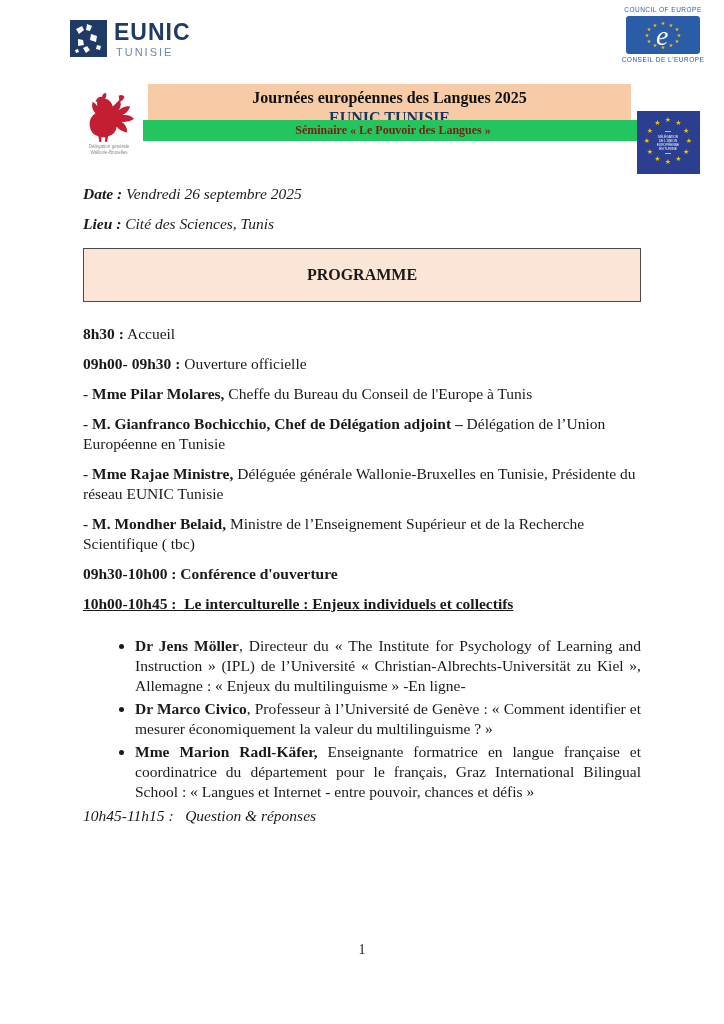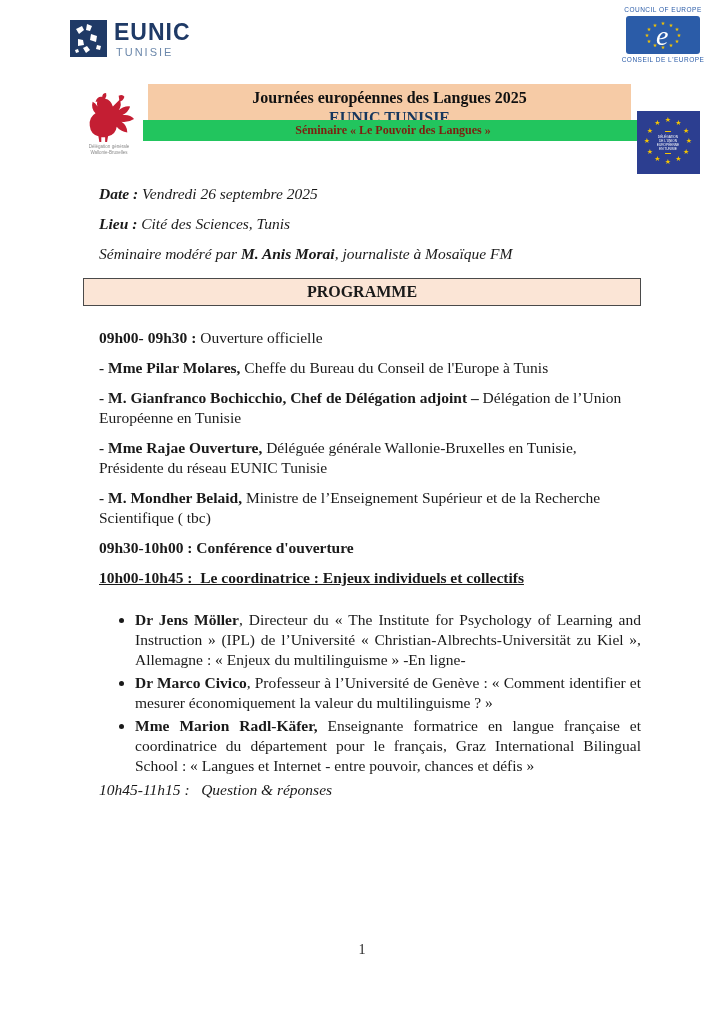--- a/index.html
+++ b/index.html
@@ -32,29 +32,29 @@
   }
   .banner-line1{color:#111111;}
   .banner-line2{color:#17375d;}
   .banner-strip{
     position:absolute;left:143px;top:120px;width:500px;
     background:#22c55e;text-align:center;padding:1px 0 2px;
     font-weight:bold;font-size:12px;line-height:18px;color:#7e1e0f;
   }
   
   .content{position:absolute;left:83px;top:184px;width:558px;font-size:15.5px;line-height:20px;}
-  .content p{margin:0 16px 10px;}
+  .content p{margin:0 0 10px;}
   .it{font-style:italic;}
   .b{font-weight:bold;}
   .just{text-align:justify;}
   .meta-line{font-style:italic;}
   .programme-box{
     background:#fbe5d6;border:1px solid #4a4a4a;
     text-align:center;font-weight:bold;font-size:16px;
-    padding:3px 0;margin:14px 0 22px;
+    padding:16px 0;margin:14px 0 22px;
   }
   .section-heading{font-weight:bold;text-decoration:underline;white-space:pre-wrap;margin-bottom:22px !important;}
   .bullets{margin:3px 0 4px;padding-left:52px;}
   .bullets li{margin-bottom:3px;text-align:justify;}
   .closing{font-style:italic;white-space:pre-wrap;margin-top:20px;}
   .page-number{position:absolute;left:0;top:942px;width:724px;text-align:center;font-size:14px;color:#222;}
 </style>
 </head>
 <body>
 
@@ -137,39 +137,39 @@
     <rect x="28" y="42" width="6" height="1" fill="#f5c400"></rect>
   </svg>
 
   <div class="content">
 
     <p class="meta-line"><span class="b">Date :</span><span> Vendredi 26 septembre 2025</span></p>
 
     <p class="meta-line"><span class="b">Lieu :</span><span> Cité des Sciences, Tunis</span></p>
 
 
-    <p class="it"><span>Séminaire modéré par </span><span class="b">M. Anis Morai</span><span>, journaliste à Mosaïque FM</span></p>
 
     <div class="programme-box">PROGRAMME</div>
 
+    <p><span class="b">8h30 :</span><span> Accueil</span></p>
 
     <p><span class="b">09h00- 09h30 :</span><span> Ouverture officielle</span></p>
 
     <p><span class="b">- Mme Pilar Molares,</span><span> Cheffe du Bureau du Conseil de l'Europe à Tunis</span></p>
 
     <p><span class="b">- M. Gianfranco Bochicchio, Chef de Délégation adjoint –</span><span> Délégation de l’Union Européenne en Tunisie</span></p>
 
-    <p><span class="b">- Mme Rajae Ouverture,</span><span> Déléguée générale Wallonie-Bruxelles en Tunisie, Présidente du réseau EUNIC Tunisie</span></p>
+    <p><span class="b">- Mme Rajae Ministre,</span><span> Déléguée générale Wallonie-Bruxelles en Tunisie, Présidente du réseau EUNIC Tunisie</span></p>
 
     <p><span class="b">- M. Mondher Belaid,</span><span> Ministre de l’Enseignement Supérieur et de la Recherche Scientifique ( tbc)</span></p>
 
     <p><span class="b">09h30-10h00 : Conférence d'ouverture</span><span></span></p>
 
 
-    <p class="section-heading">10h00-10h45 :  Le coordinatrice : Enjeux individuels et collectifs</p>
+    <p class="section-heading">10h00-10h45 :  Le interculturelle : Enjeux individuels et collectifs</p>
 
     <ul class="bullets">
       <li><span class="b">Dr Jens Möller</span><span>, Directeur du « The Institute for Psychology of Learning and Instruction » (IPL) de l’Université « Christian-Albrechts-Universität zu Kiel », Allemagne : « Enjeux du multilinguisme » -En ligne-</span></li>
       <li><span class="b">Dr Marco Civico</span><span>, Professeur à l’Université de Genève : « Comment identifier et mesurer économiquement la valeur du multilinguisme ? »</span></li>
       <li><span class="b">Mme Marion Radl-Käfer,</span><span> Enseignante formatrice en langue française et coordinatrice du département pour le français, Graz International Bilingual School : « Langues et Internet - entre pouvoir, chances et défis »</span></li>
     </ul>
 
     <p class="closing">10h45-11h15 :   Question &amp; réponses</p>
 
   </div>

